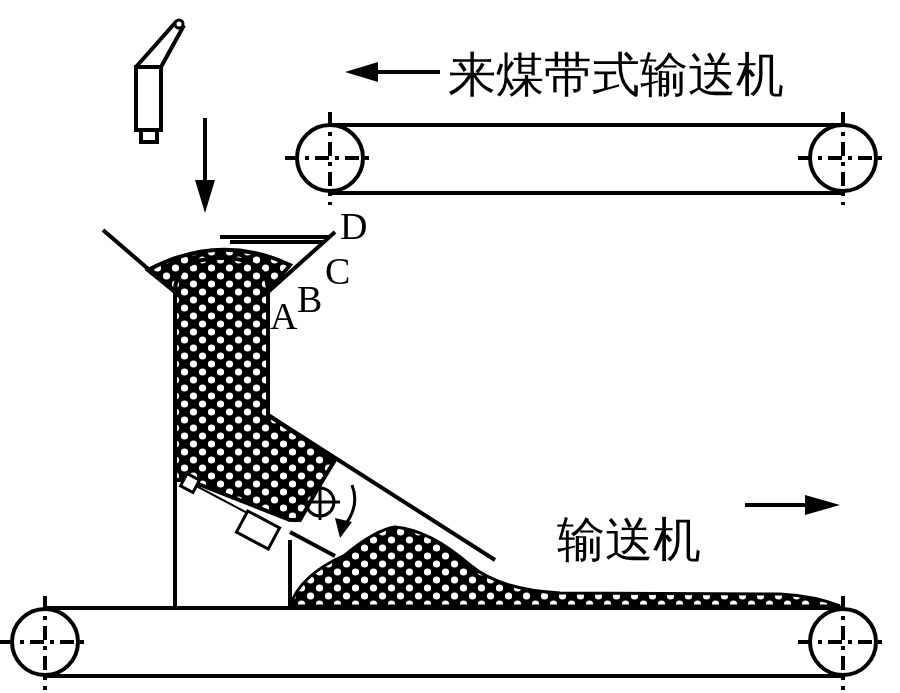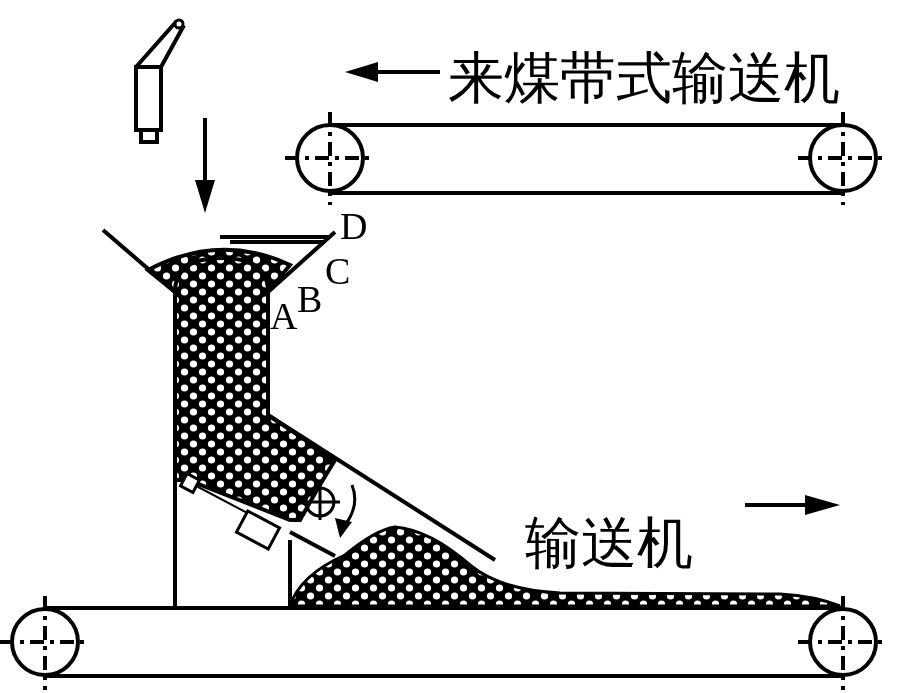--- a/index.html
+++ b/index.html
@@ -1,19 +1,19 @@
 <!DOCTYPE html>
 <html><head>
 <meta charset="utf-8">
 <style>
   html,body{margin:0;padding:0;background:#fff;}
   #stage{position:relative;width:900px;height:693px;overflow:hidden;background:#fff;}
   svg{position:absolute;left:0;top:0;}
   .lbl{position:absolute;font-family:"DejaVu Serif","Liberation Serif",serif;color:#000;white-space:nowrap;line-height:1;}
-  .cn{font-size:56px;}
+  .cn{font-size:48px;}
   .pt{font-size:38px;font-family:"Liberation Serif","DejaVu Serif",serif;}
 </style>
 </head>
 <body>
 
 <div id="stage">
 <svg width="900" height="693" viewBox="0 0 900 693">
   <defs>
     <pattern id="hex" width="18" height="16" patternUnits="userSpaceOnUse">
       <rect width="18" height="16" fill="#000"></rect>
@@ -91,19 +91,19 @@
     <rect x="240" y="518" width="36" height="24" transform="rotate(28 258 530)"></rect>
     <circle cx="320" cy="502" r="14" fill="none"></circle>
     <line x1="300" y1="502" x2="340" y2="502"></line>
     <line x1="320" y1="484" x2="320" y2="520"></line>
     <path d="M352 485 Q360 505 345 525" fill="none"></path>
     <polygon points="335,518 352,522 340,538" fill="#000" stroke="none"></polygon>
   </g>
 </svg>
 
 <div class="lbl cn" style="left:448px;top:50px;">来煤带式输送机</div>
-<div class="lbl cn" style="left:525px;top:515px;">输送机</div>
+<div class="lbl cn" style="left:557px;top:515px;">输送机</div>
 
 <div class="lbl pt" style="left:270px;top:297px;">A</div>
 <div class="lbl pt" style="left:297px;top:280px;">B</div>
 <div class="lbl pt" style="left:325px;top:252px;">C</div>
 <div class="lbl pt" style="left:340px;top:207px;">D</div>
 </div>
 
 </body></html>

